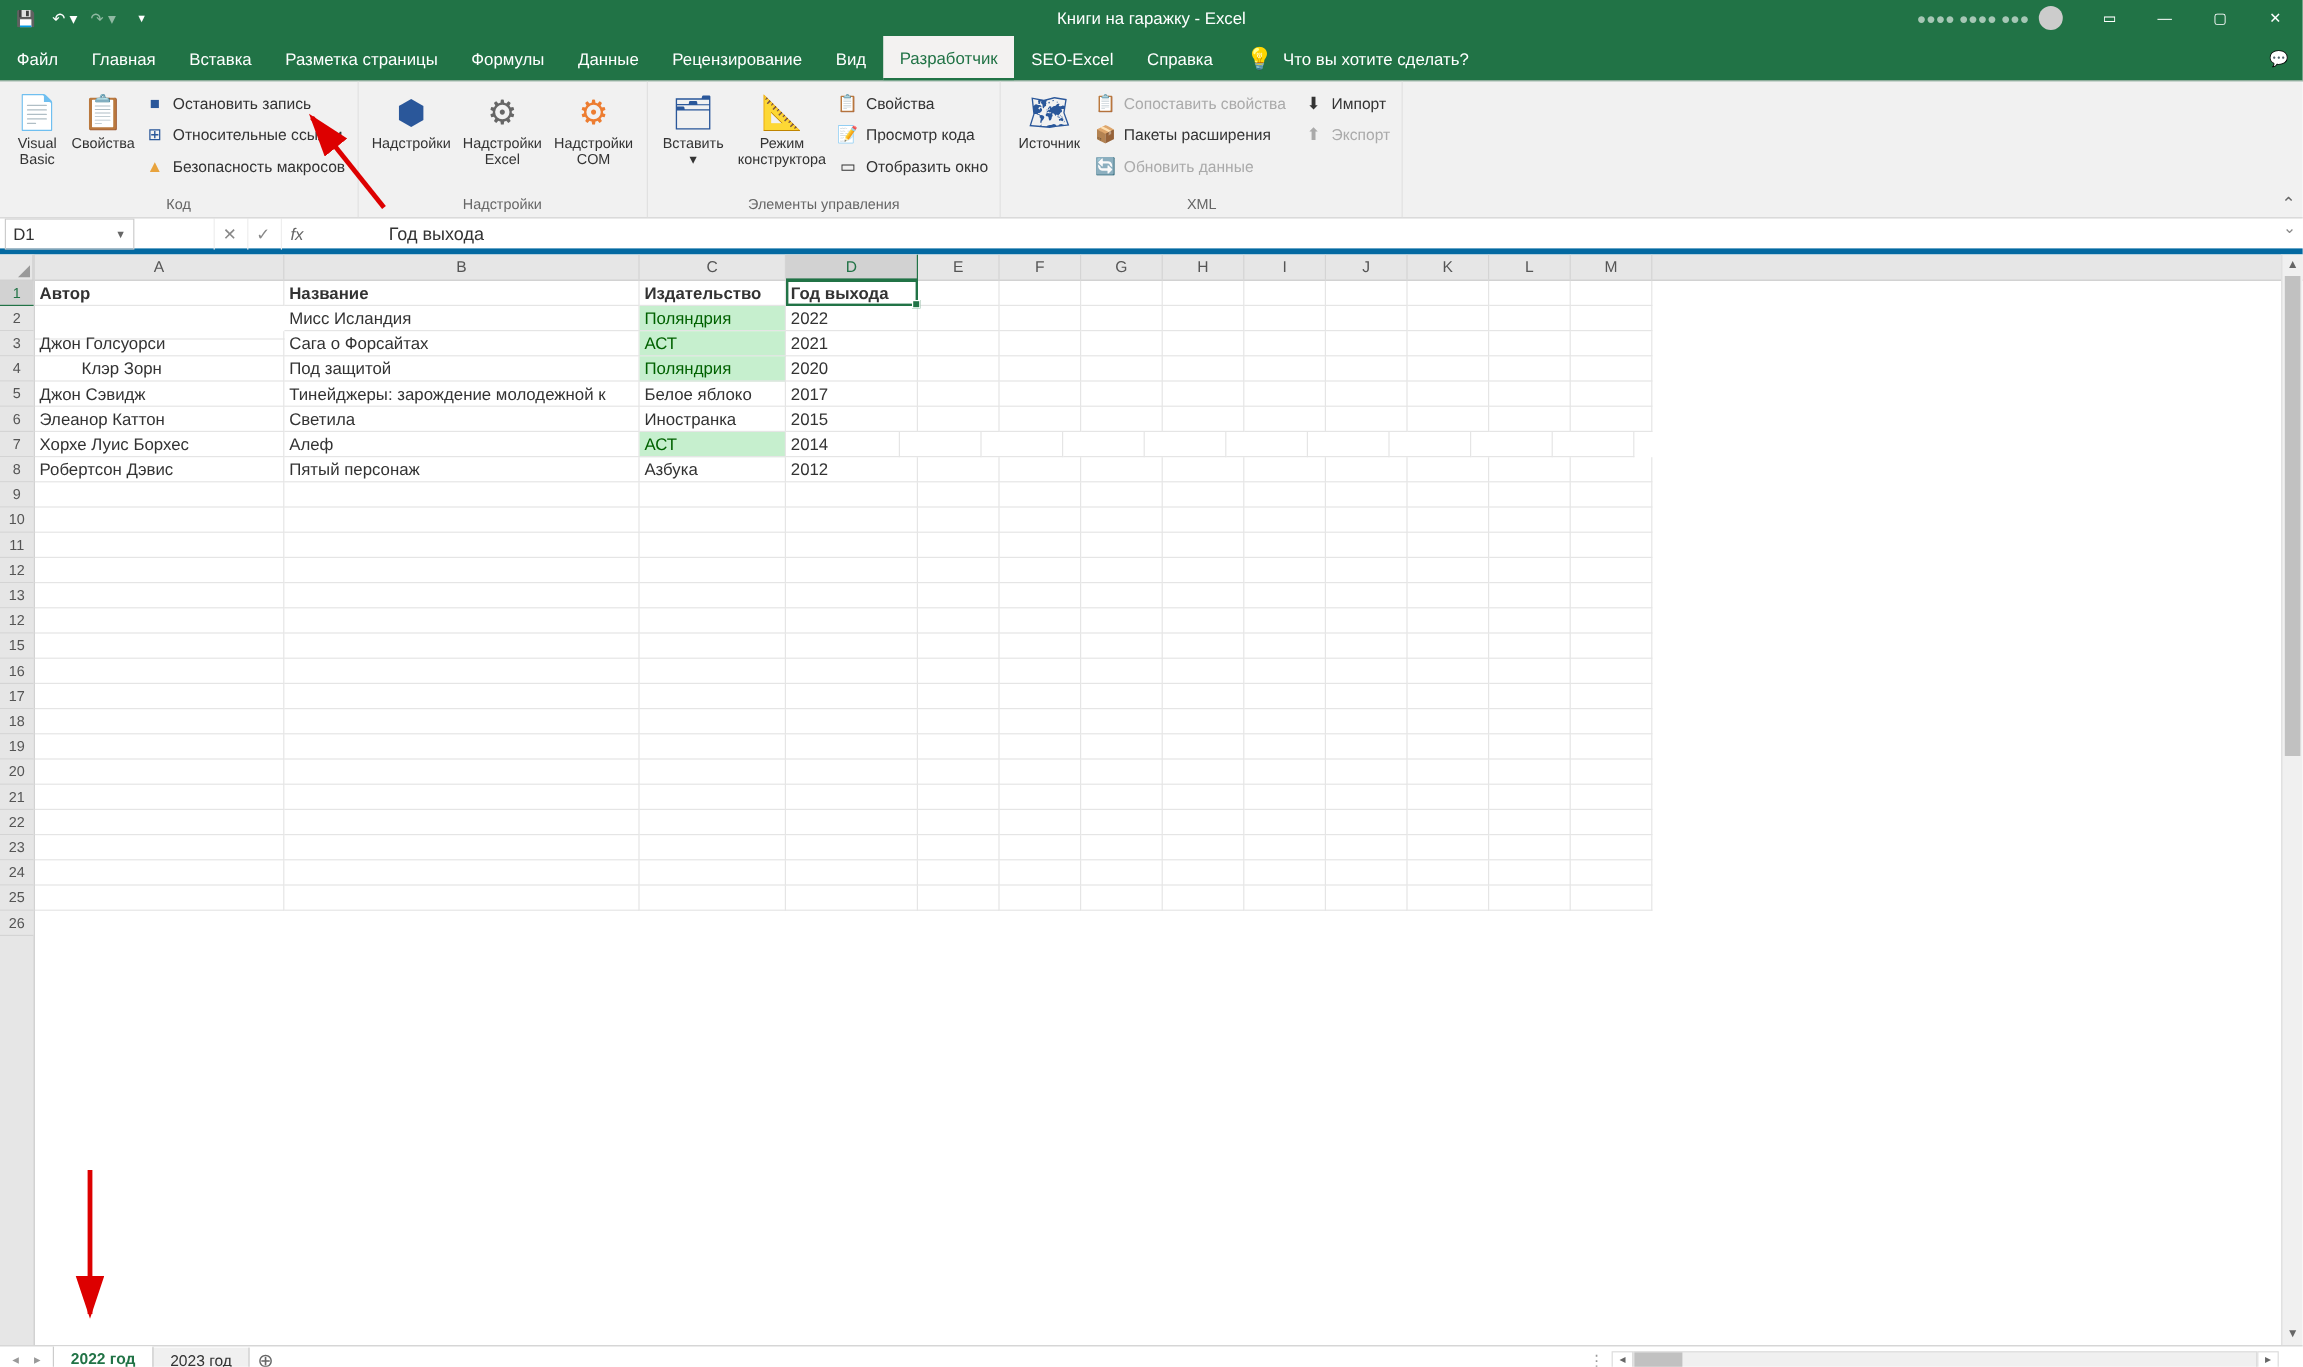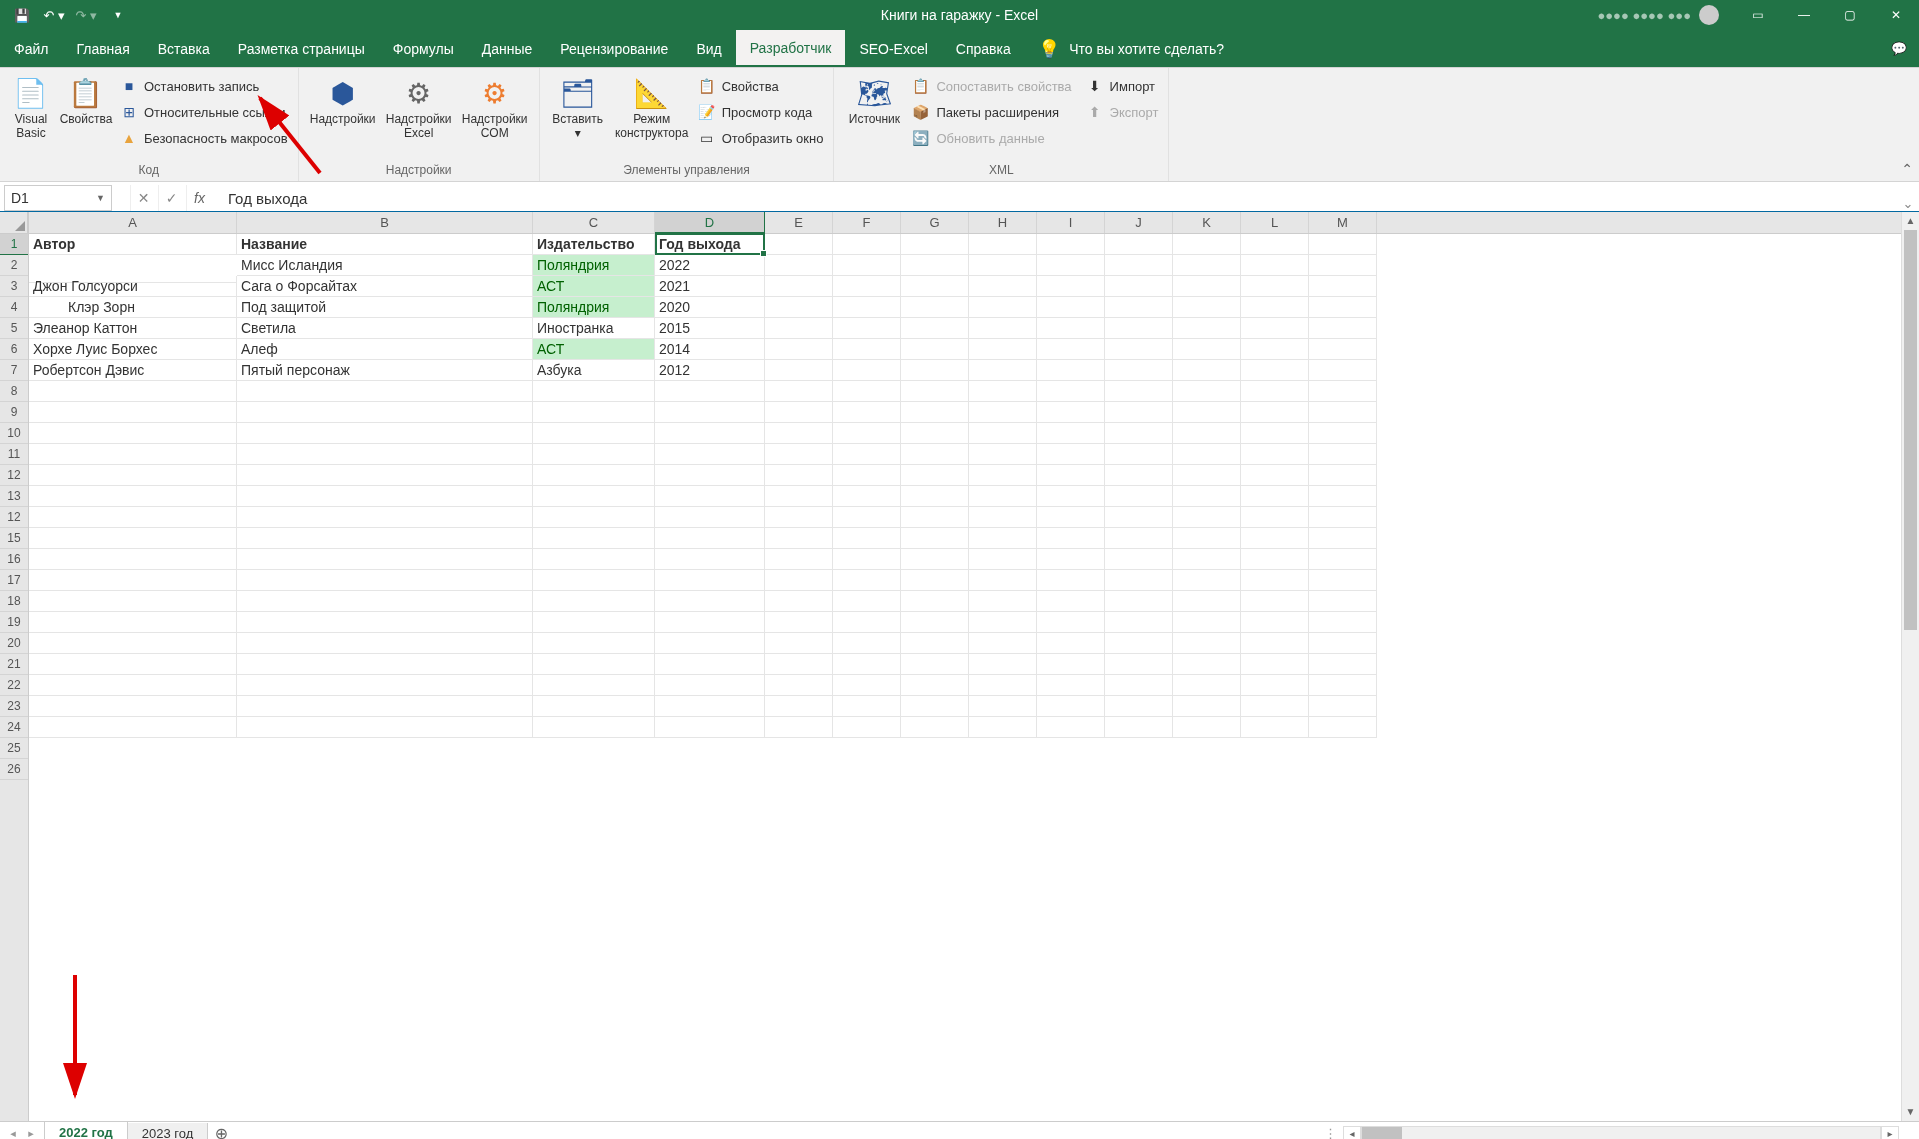--- a/index.html
+++ b/index.html
@@ -30,21 +30,21 @@
 .rgroup .glabel { text-align: center; font-size: 12px; color: #666; padding: 2px 0; }
 .bigbtn { display: flex; flex-direction: column; align-items: center; justify-content: flex-start; width: 70px; padding: 4px 2px; cursor: pointer; }
 .bigbtn .ico { width: 34px; height: 34px; display: flex; align-items: center; justify-content: center; font-size: 28px; color: #2a579a; margin-bottom: 2px; }
 .bigbtn .lbl { font-size: 12px; text-align: center; line-height: 14px; }
 .smbtn { display: flex; align-items: center; gap: 6px; padding: 3px 4px; font-size: 13px; cursor: pointer; }
 .smbtn .ico { width: 18px; height: 18px; display: flex; align-items: center; justify-content: center; font-size: 14px; }
 .smbtn.disabled { color: #aaa; }
 .ribbon .collapse { position: absolute; right: 6px; bottom: 4px; font-size: 14px; color: #666; cursor: pointer; }
 
 
-.fbar { height: 30px; display: flex; align-items: flex-end; border-bottom: 1px solid #0369a1; }
+.fbar { height: 30px; display: flex; align-items: flex-start; border-bottom: 5px solid #0369a1; gap: 48px; }
 .fbar .namebox { width: 108px; height: 26px; border: 1px solid #ccc; margin-left: 4px; display: flex; align-items: center; padding: 0 6px; font-size: 14px; }
 .fbar .namebox .dd { margin-left: auto; font-size: 9px; color: #666; }
 .fbar .fxbtns { display: flex; margin-left: 18px; gap: 2px; align-items: center; }
 .fbar .fxbtns .b { width: 26px; height: 26px; display: flex; align-items: center; justify-content: center; color: #888; font-size: 14px; border-left: 1px solid #eee; }
 .fbar .fxbtns .fx { font-style: italic; color: #666; }
 .fbar .formula { flex: 1; height: 26px; display: flex; align-items: center; padding: 0 8px; margin-left: 8px; font-size: 15px; }
 .fbar .expand { width: 22px; color: #888; text-align: center; }
 
 
 .gridwrap { position: relative; height: 909px; overflow: hidden; display: flex; }
@@ -360,39 +360,54 @@
           <div class="cell" style="width: 68px;"></div>
           <div class="cell" style="width: 68px;"></div>
           <div class="cell" style="width: 68px;"></div>
           <div class="cell" style="width: 68px;"></div>
           <div class="cell" style="width: 68px;"></div>
           <div class="cell" style="width: 68px;"></div>
           <div class="cell" style="width: 68px;"></div>
           <div class="cell" style="width: 68px;"></div>
         </div>
         <div class="row">
+          <div class="cell" style="width: 208px;">Джон Сэвидж</div>
+          <div class="cell" style="width: 296px;">Тинейджеры: зарождение молодежной к</div>
+          <div class="cell" style="width: 122px;">Белое яблоко</div>
+          <div class="cell" style="width: 110px;">2017</div>
+          <div class="cell" style="width: 68px;"></div>
+          <div class="cell" style="width: 68px;"></div>
+          <div class="cell" style="width: 68px;"></div>
+          <div class="cell" style="width: 68px;"></div>
+          <div class="cell" style="width: 68px;"></div>
+          <div class="cell" style="width: 68px;"></div>
+          <div class="cell" style="width: 68px;"></div>
+          <div class="cell" style="width: 68px;"></div>
+          <div class="cell" style="width: 68px;"></div>
+        </div>
+        <div class="row">
           <div class="cell" style="width: 208px;">Элеанор Каттон</div>
           <div class="cell" style="width: 296px;">Светила</div>
           <div class="cell" style="width: 122px;">Иностранка</div>
           <div class="cell" style="width: 110px;">2015</div>
           <div class="cell" style="width: 68px;"></div>
           <div class="cell" style="width: 68px;"></div>
           <div class="cell" style="width: 68px;"></div>
           <div class="cell" style="width: 68px;"></div>
           <div class="cell" style="width: 68px;"></div>
           <div class="cell" style="width: 68px;"></div>
           <div class="cell" style="width: 68px;"></div>
           <div class="cell" style="width: 68px;"></div>
           <div class="cell" style="width: 68px;"></div>
         </div>
         <div class="row">
           <div class="cell" style="width: 208px;">Хорхе Луис Борхес</div>
           <div class="cell" style="width: 296px;">Алеф</div>
           <div class="cell hl" style="width: 122px;">АСТ</div>
-          <div class="cell" style="width: 110px;">2014</div>
+          <div class="cell" style="width: 95px;">2014</div>
           <div class="cell" style="width: 68px;"></div>
           <div class="cell" style="width: 68px;"></div>
           <div class="cell" style="width: 68px;"></div>
           <div class="cell" style="width: 68px;"></div>
           <div class="cell" style="width: 68px;"></div>
           <div class="cell" style="width: 68px;"></div>
           <div class="cell" style="width: 68px;"></div>
           <div class="cell" style="width: 68px;"></div>
           <div class="cell" style="width: 68px;"></div>
         </div>

